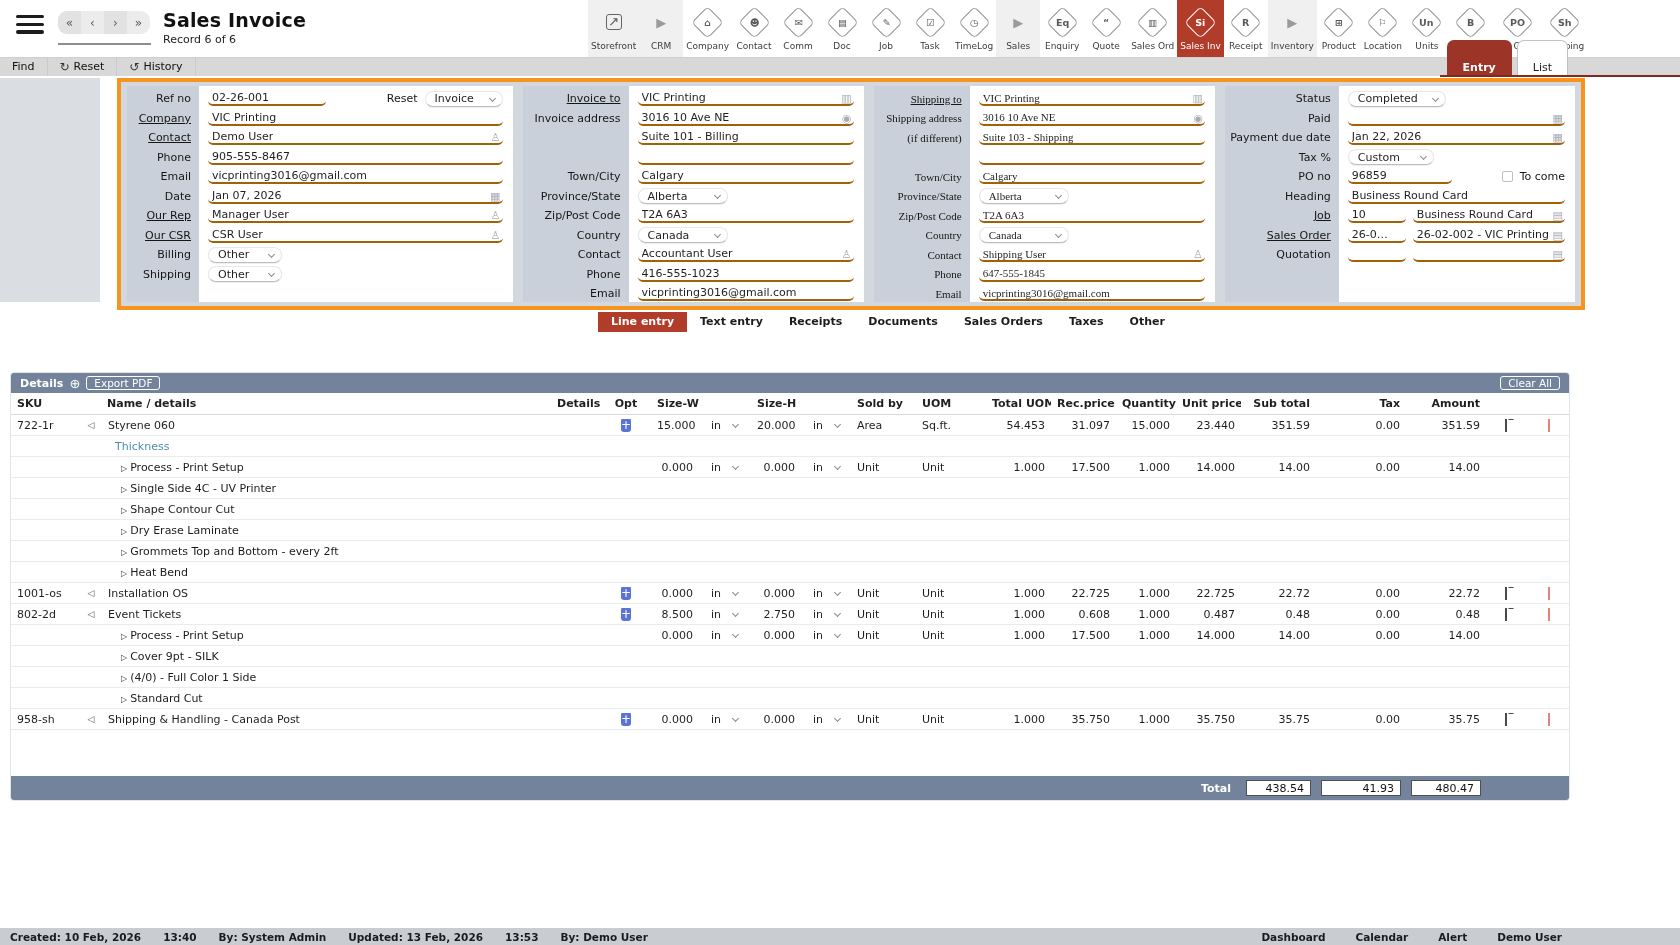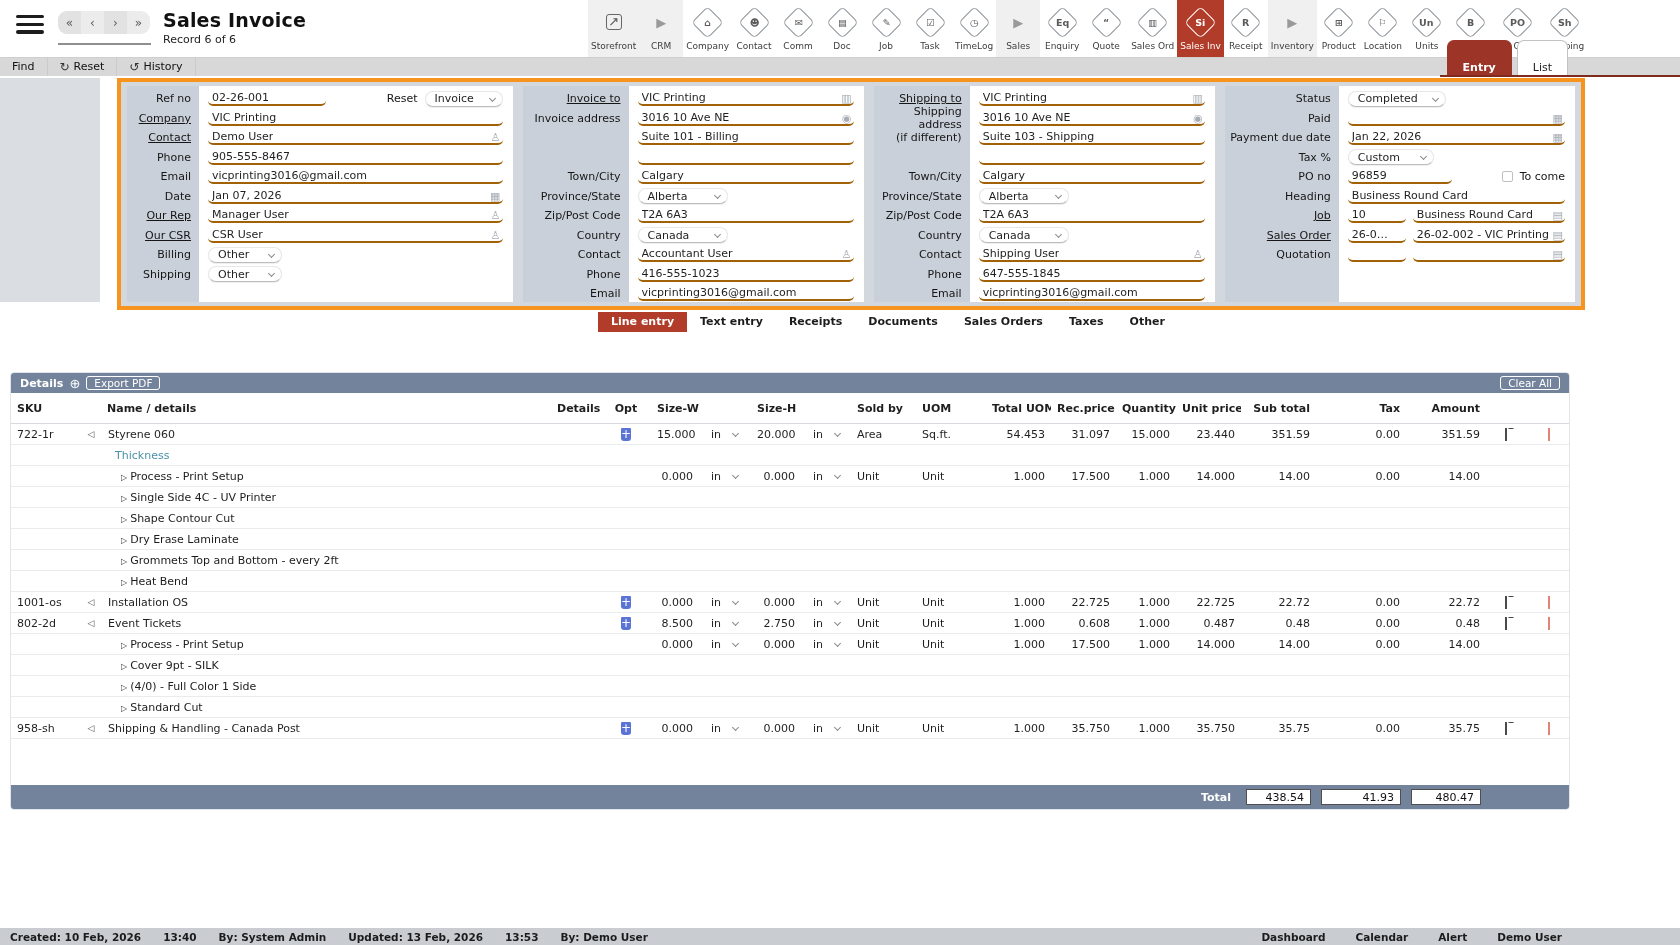--- a/index.html
+++ b/index.html
@@ -73,21 +73,21 @@
 
   
   .table-wrap { position:absolute; left:10px; top:372px; width:1560px; border:1px solid #e1e4e8; border-radius:4px; background:#fff;
     --cols:70px 20px 454px 46px 50px 48px 52px 50px 50px 65px 70px 65px 65px 60px 65px 75px 90px 80px 40px 45px; }
   .details-bar { height:20px; background:#72839b; border-radius:3px 3px 0 0; display:flex; align-items:center; color:#fff; padding:0 9px; gap:6px; font-size:11px; }
   .details-bar .dlabel { font-weight:bold; }
   .plus-circ { font-size:13px; cursor:pointer; }
   .bar-btn { border:1px solid #fff; border-radius:3px; padding:0 7px; height:14px; display:flex; align-items:center; font-size:10.5px; cursor:pointer; }
   .bar-btn.right { margin-left:auto; }
   .col-head, .trow, .total-bar { display:grid; grid-template-columns:var(--cols); align-items:center; }
-  .col-head { height:31px; border-bottom:1px solid #d6dade; font-weight:bold; font-size:11px; }
+  .col-head { height:22px; border-bottom:1px solid #d6dade; font-weight:bold; font-size:11px; }
   .tc { padding:0 6px; white-space:nowrap; overflow:hidden; }
   .al-l{text-align:left;} .al-c{text-align:center;padding:0 2px;} .al-r{text-align:right;}
   .trow { height:21px; border-bottom:1px solid #e9ecef; font-size:11px; }
   .trow .name { padding-left:7px; }
   .trow.sub .name { padding-left:20px; color:#1c1c1c; }
   .trow.group .name { color:#4a90a8; padding-left:14px; }
   .sub-arrow { font-size:8px; margin-right:3px; color:#333; }
   .exp-arrow { font-size:9px; color:#555; cursor:pointer; text-align:center; display:block; }
   .unit-sel { display:inline-flex; align-items:center; gap:12px; position:relative; padding:0 16px 0 6px; cursor:pointer; }
   .unit-sel .chev { position:static; margin-top:-2px; }
@@ -508,21 +508,21 @@
         </div>
         <div class="frow">
           <div class="flabel"><span class="label-text">Email</span></div>
           <div class="ffields">
             <div class="fld grow">
               <span class="v">vicprinting3016@gmail.com</span>
             </div>
           </div>
         </div>
       </div>
-      <div class="panel" style="--lw: 96px; width: 354px;">
+      <div class="panel" style="--lw: 96px; width: 354px; font-family: Liberation Serif, serif;">
         <div class="frow">
           <div class="flabel link"><span class="label-text">Shipping to</span></div>
           <div class="ffields">
             <div class="fld grow">
               <span class="v">VIC Printing</span>
               <span class="ficon">▥</span>
             </div>
           </div>
         </div>
         <div class="frow">

